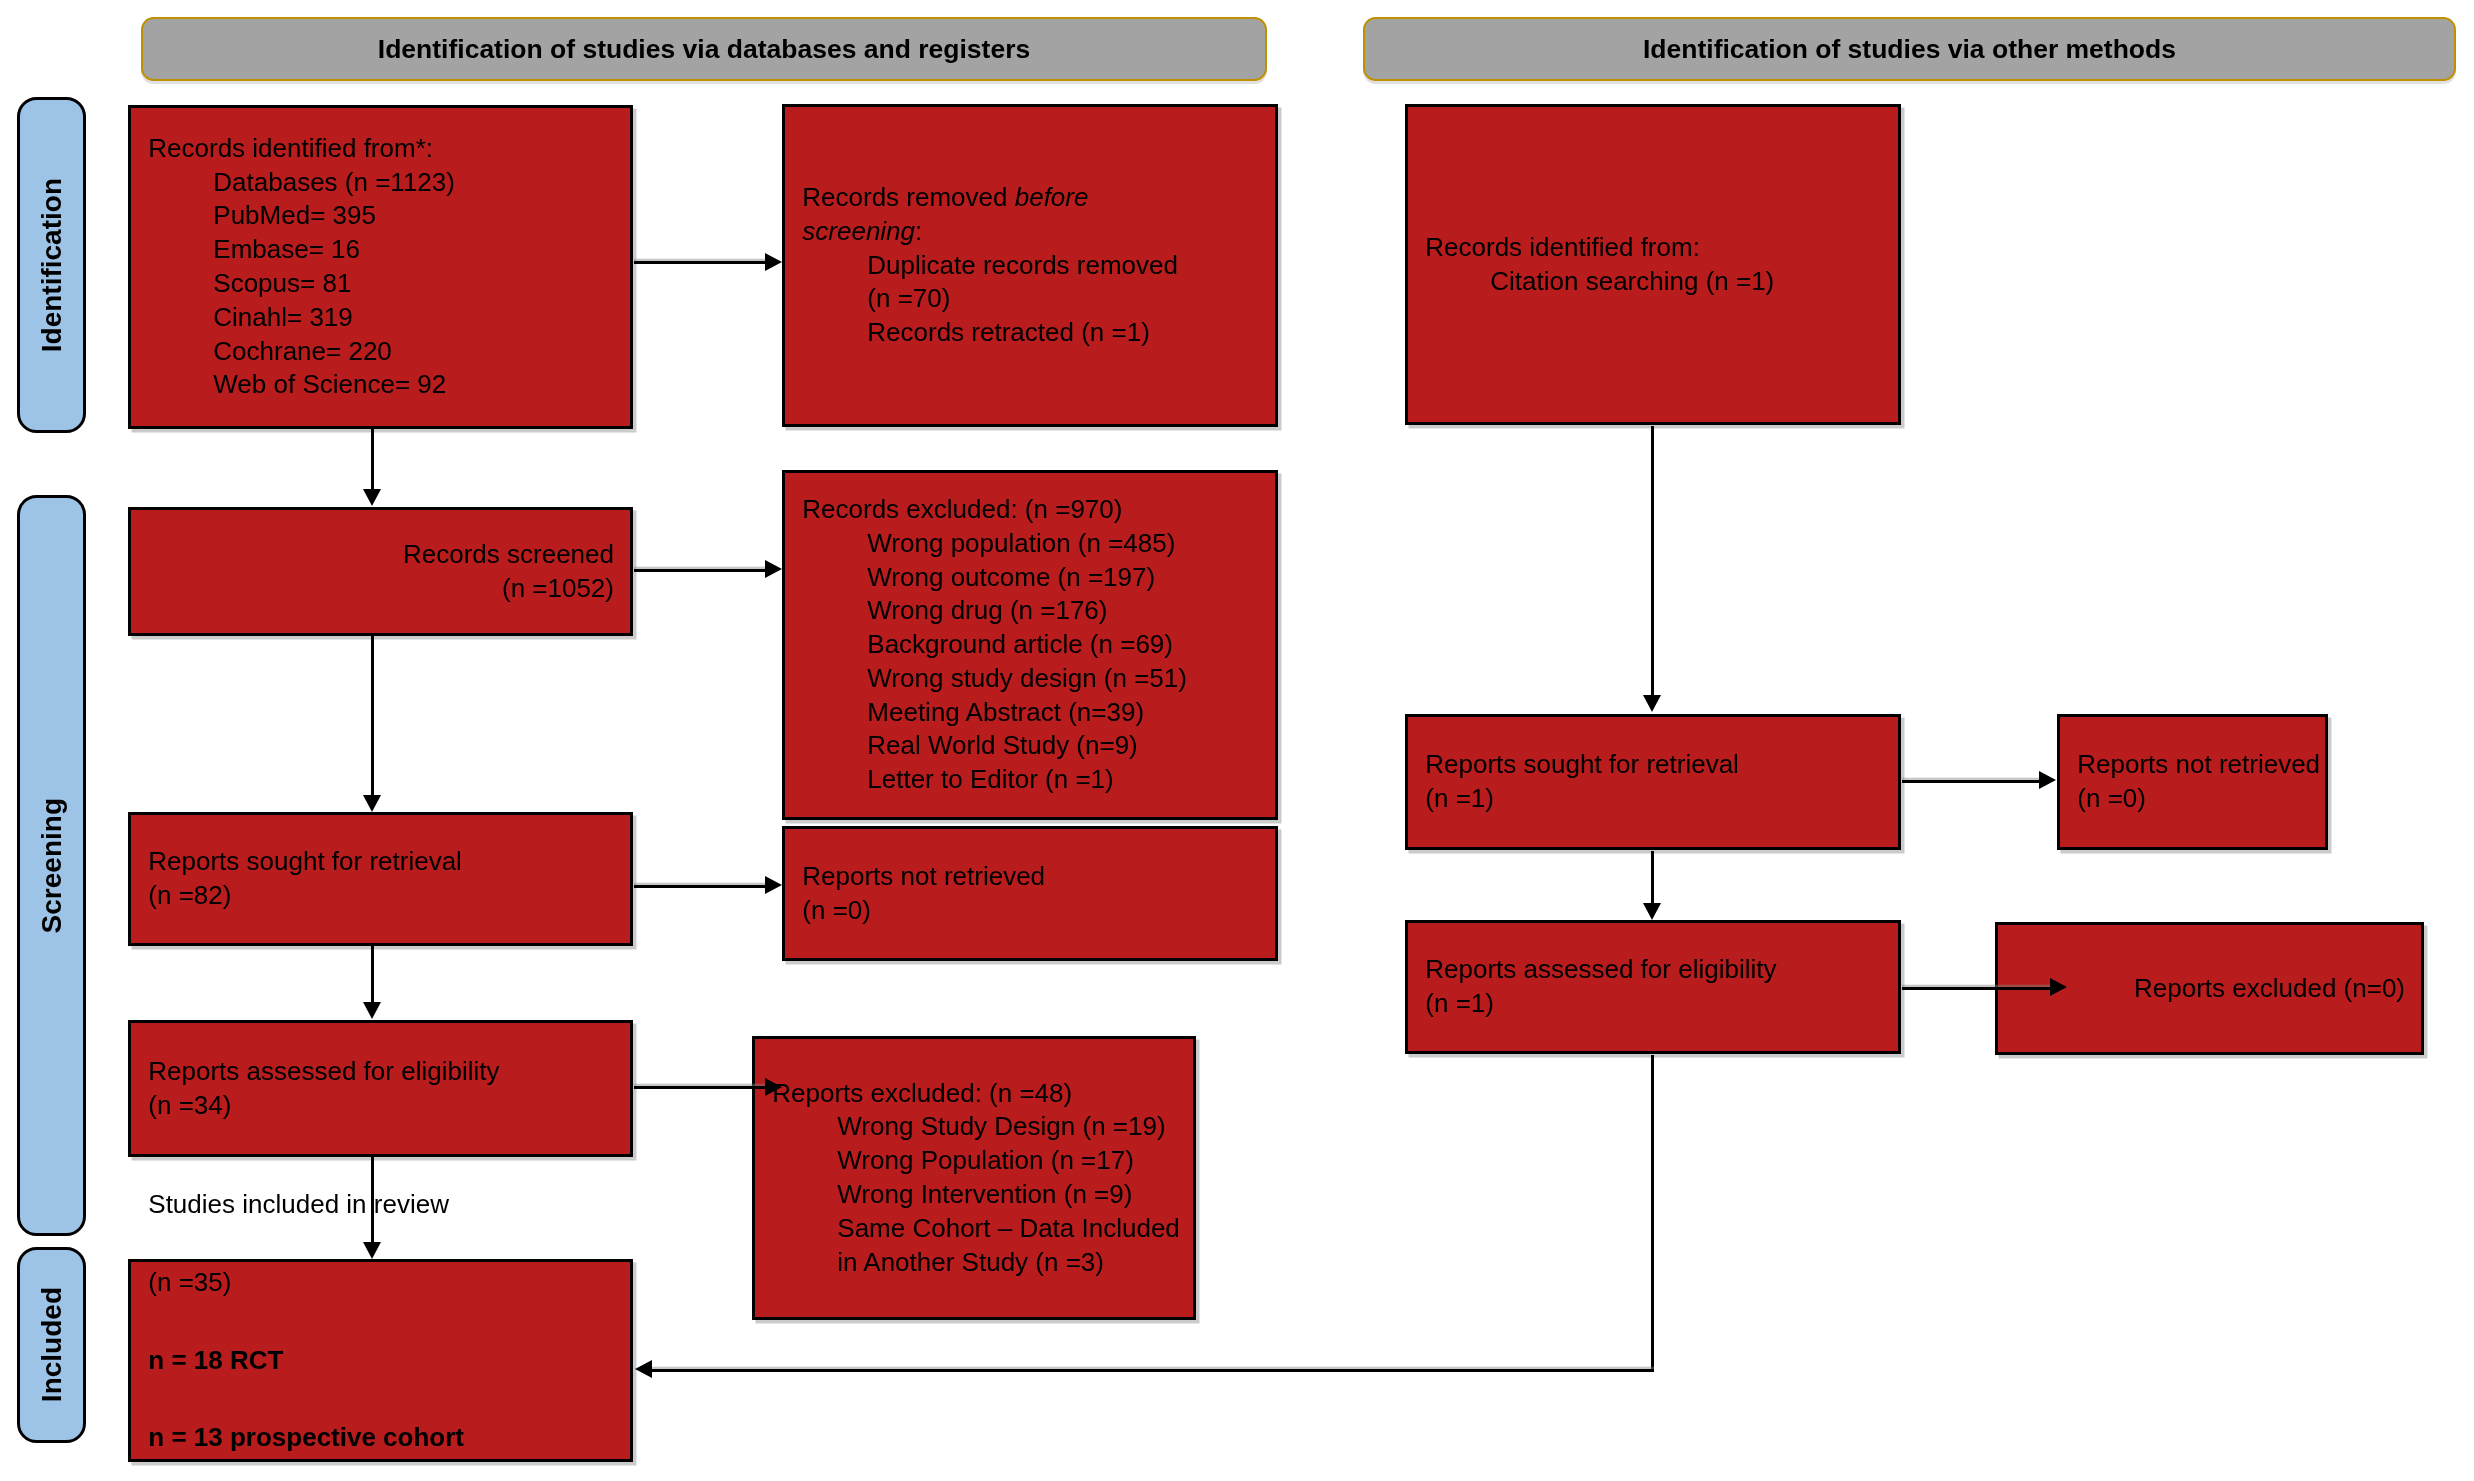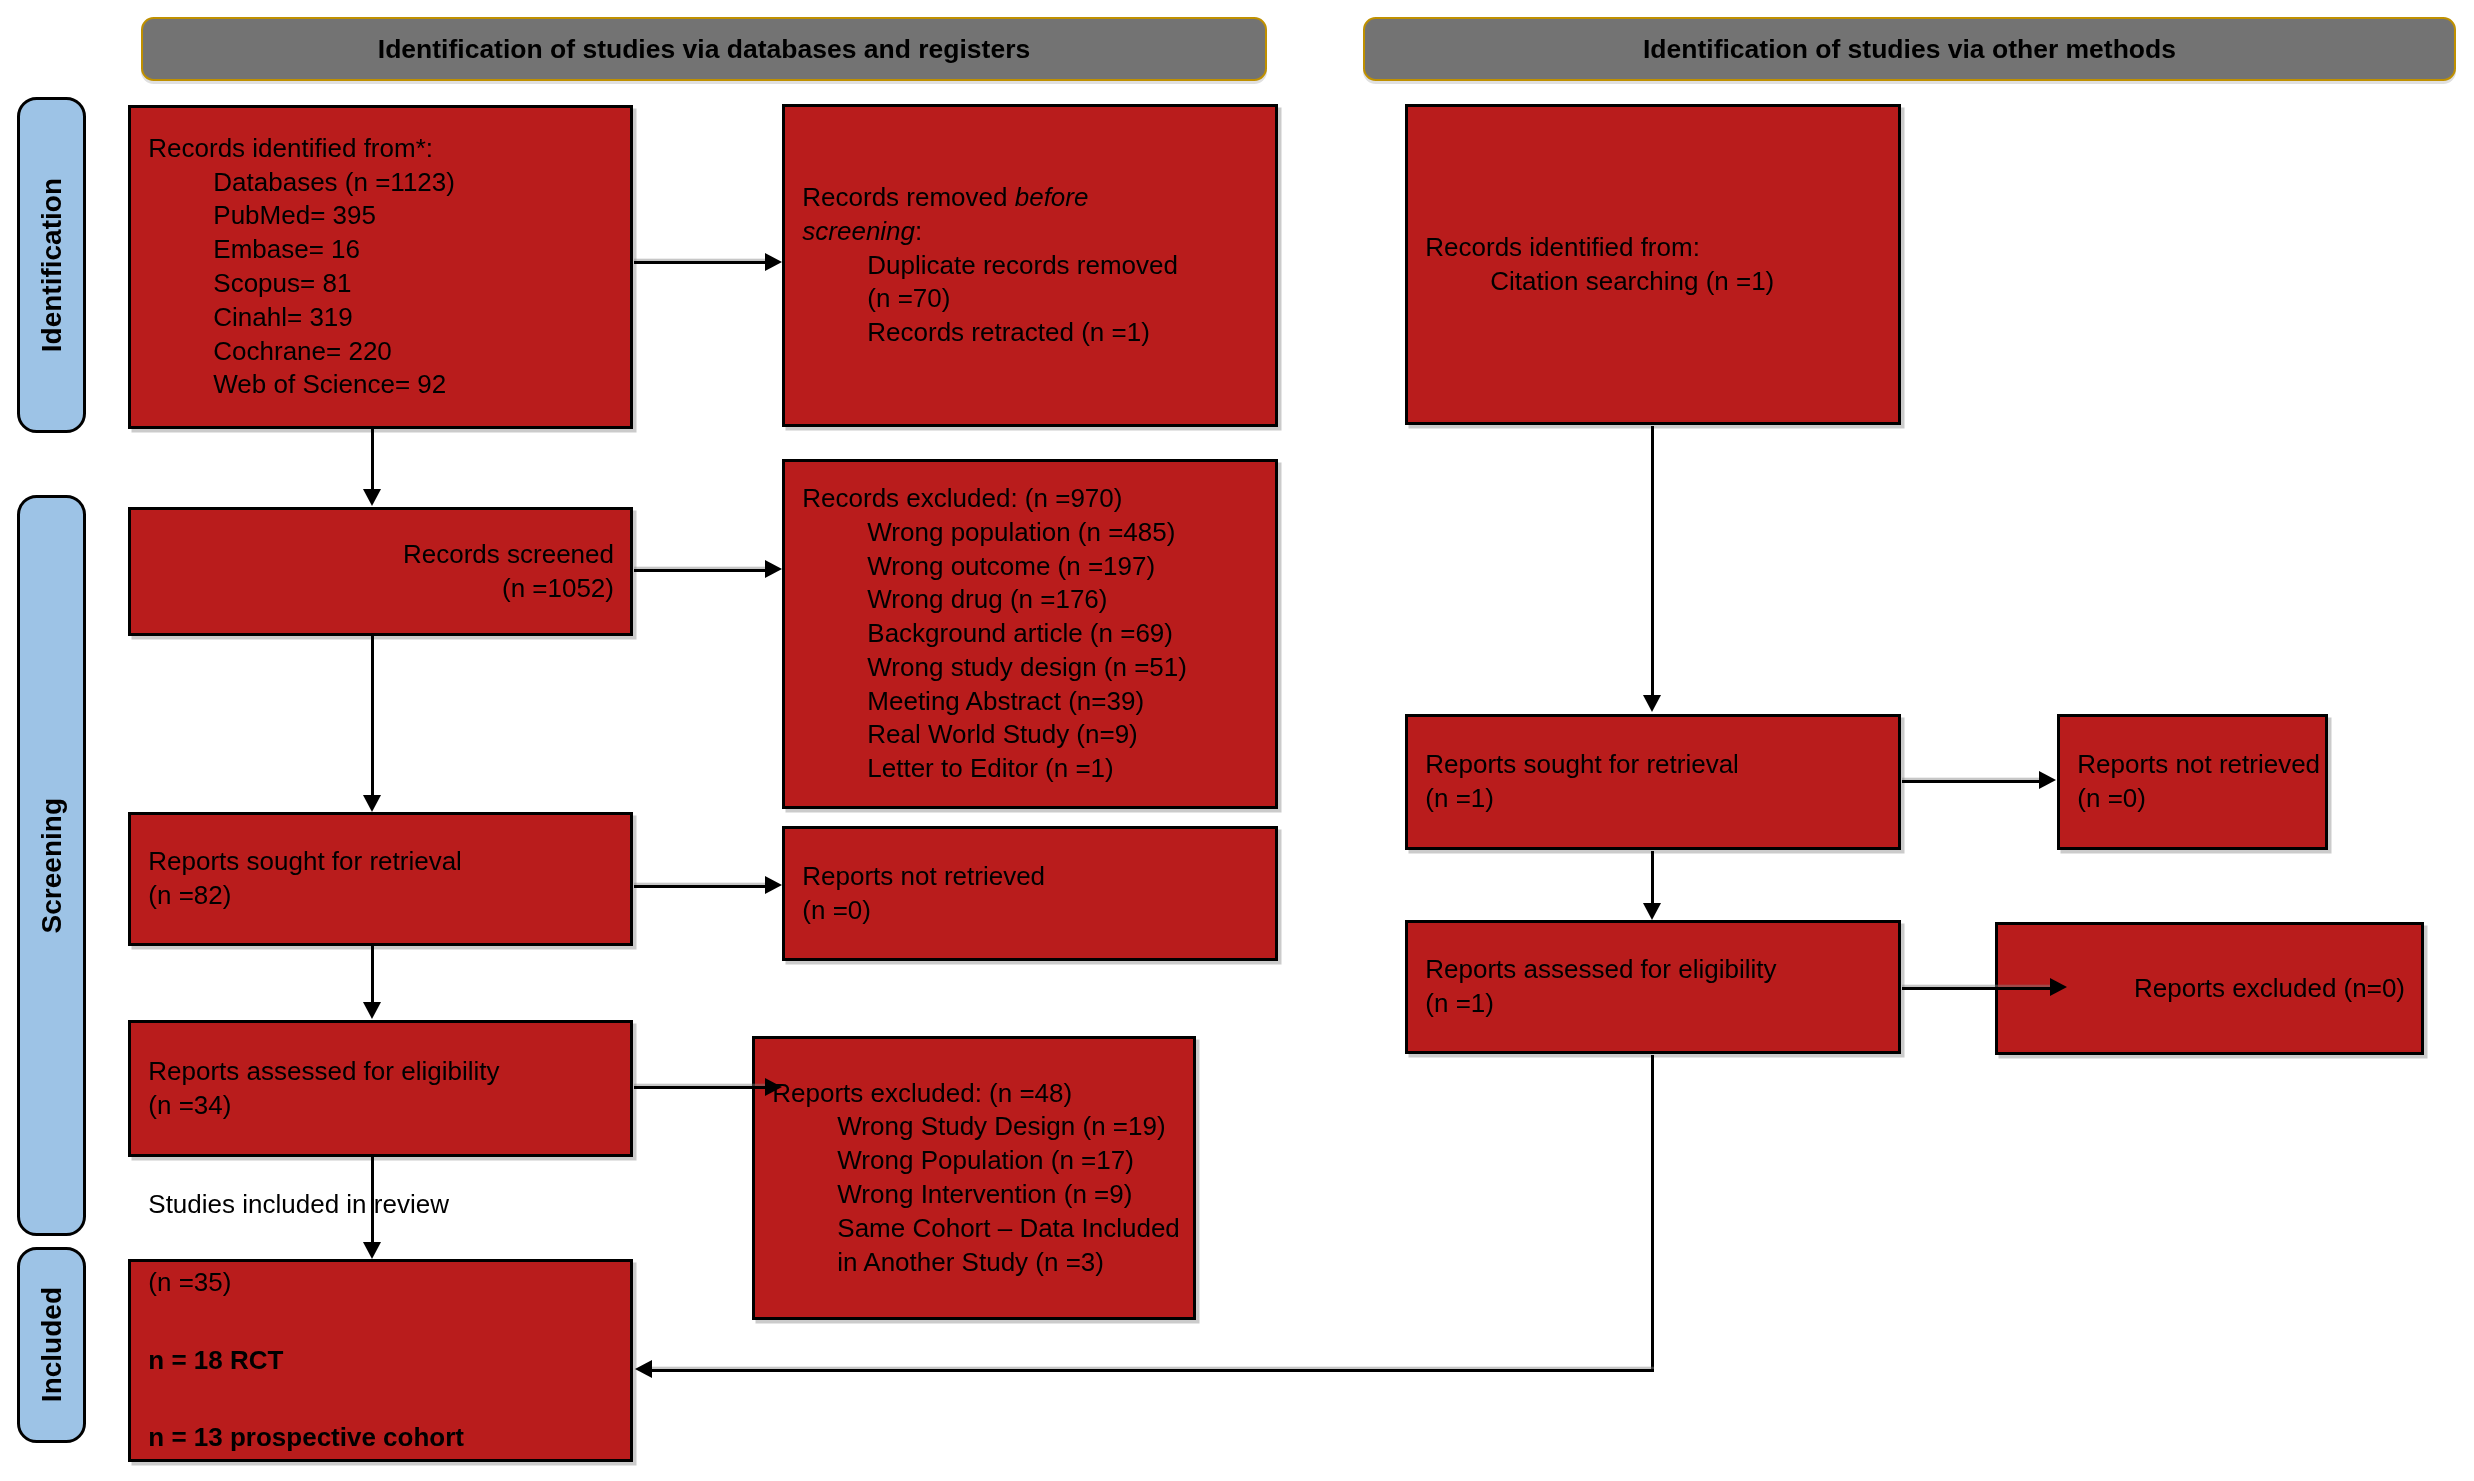--- a/index.html
+++ b/index.html
@@ -8,21 +8,21 @@
     position:relative;
     width:2475px;height:1482px;
     background:#ffffff;
     font-family:"Liberation Sans",sans-serif;
     color:#000;
     overflow:hidden;
   }
   
   .hdr{
     position:absolute;
-    background:#737373;
+    background:#a3a3a3;
     border:2.3px solid #BF9000;
     border-radius:12.7px;
     display:flex;align-items:center;justify-content:center;
     font-weight:bold;font-size:26.5px;
     box-shadow:0 2.9px 0 rgba(0,0,0,0.12);
     text-align:center;
   }
   #hdr1{left:141px;top:17.3px;width:1122px;height:60px;}
   #hdr2{left:1363px;top:17.3px;width:1089px;height:60px;}
 
@@ -61,21 +61,21 @@
   .bold{font-weight:bold;}
 
   
   #b1{left:128px;top:105px;width:505px;height:324px;}
   #b2{left:128px;top:507px;width:505px;height:129px;text-align:right;}
   #b3{left:128px;top:812px;width:505px;height:134px;}
   #b4{left:128px;top:1020px;width:505px;height:137px;}
   #b5{left:128px;top:1259px;width:505px;height:203px;gap:44px;}
   
   #m1{left:782px;top:104px;width:496px;height:323px;}
-  #m2{left:782px;top:459px;width:496px;height:350px;}
+  #m2{left:782px;top:470px;width:496px;height:350px;}
   #m3{left:782px;top:826px;width:496px;height:135px;}
   #m4{left:752px;top:1036px;width:444px;height:284px;}
   
   #r1{left:1405px;top:104px;width:496px;height:321px;}
   #r2{left:1405px;top:714px;width:496px;height:136px;}
   #r3{left:1405px;top:920px;width:496px;height:134px;}
   
   #f1{left:2057px;top:714px;width:271px;height:136px;}
   #f2{left:1995px;top:922px;width:429px;height:133px;text-align:right;}
 

